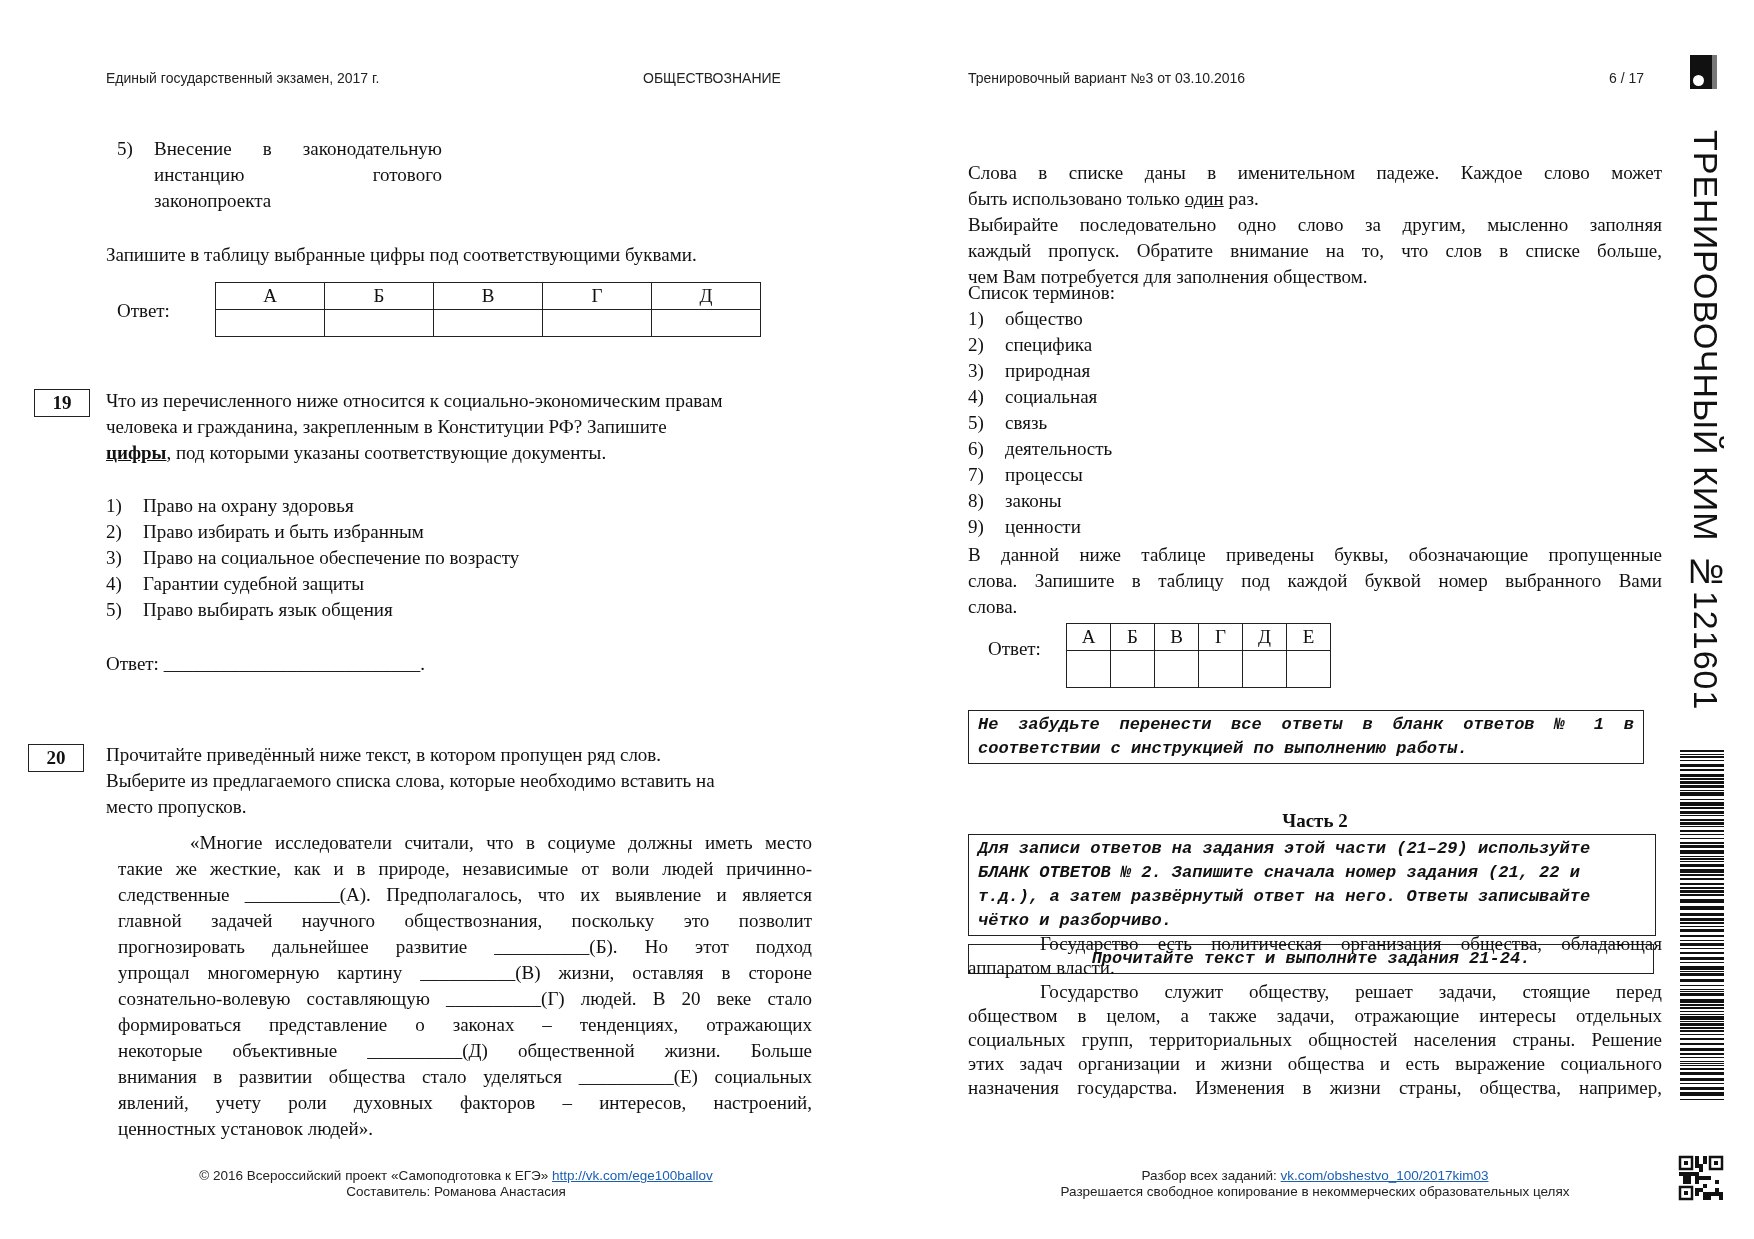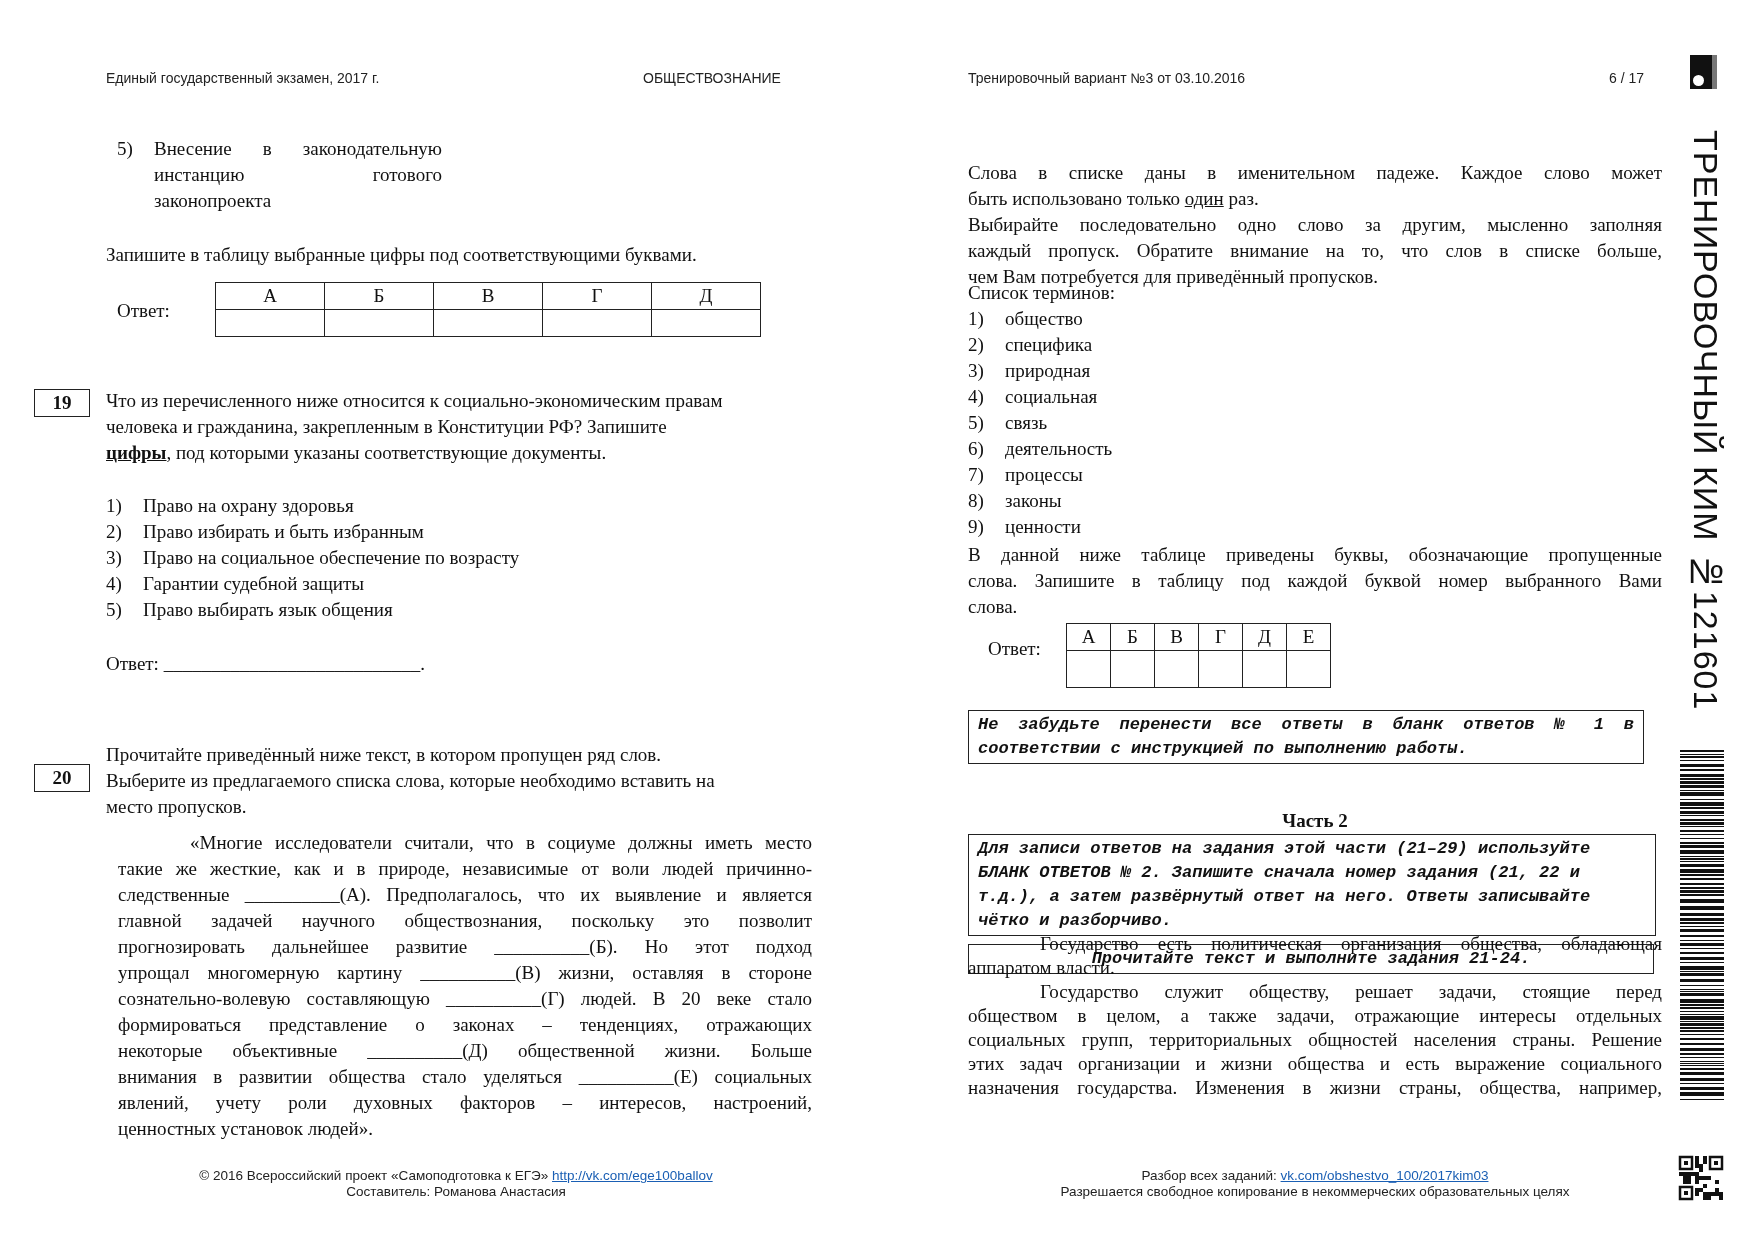--- a/index.html
+++ b/index.html
@@ -232,21 +232,21 @@
     <div class="list-row">
       <span class="n">5)</span>
       <span>Право выбирать язык общения</span>
     </div>
   </div>
 <div class="abs txt" style="left:106px;top:651px;">
   <span>Ответ:</span>
   <span>___________________________.</span>
 </div>
 
-<div class="abs qnum" style="left:34px;top:744px;margin-top:20px;">20</div>
+<div class="abs qnum" style="left:28px;top:744px;">20</div>
 <div class="abs txt" style="left:106px;top:742px;width:700px;">
   <div>Прочитайте приведённый ниже текст, в котором пропущен ряд слов.</div>
   <div>Выберите из предлагаемого списка слова, которые необходимо вставить на</div>
   <div>место пропусков.</div>
 </div>
 <div class="abs txt" style="left:118px;top:830px;width:694px;" id="q20-passage">
     <div class="just-last" style="text-indent: 72px;">«Многие исследователи считали, что в социуме должны иметь место</div>
     <div class="just-last">такие же жесткие, как и в природе, независимые от воли людей причинно-</div>
     <div class="just-last">следственные __________(А). Предполагалось, что их выявление и является</div>
     <div class="just-last">главной задачей научного обществознания, поскольку это позволит</div>
@@ -259,21 +259,21 @@
     <div class="just-last">явлений, учету роли духовных факторов – интересов, настроений,</div>
     <div class="">ценностных установок людей».</div>
   </div>
 
 <div class="abs txt" style="left:968px;top:138px;width:694px;margin-top:22px;">
   <div class="just-last">Слова в списке даны в именительном падеже. Каждое слово может</div>
   <div><span>быть использовано только </span><u>один</u><span> раз.</span></div>
   <div id="p2">
       <div class="just-last">Выбирайте последовательно одно слово за другим, мысленно заполняя</div>
       <div class="just-last">каждый пропуск. Обратите внимание на то, что слов в списке больше,</div>
-      <div class="">чем Вам потребуется для приведённый пропусков.</div>
+      <div class="">чем Вам потребуется для заполнения обществом.</div>
     </div>
 </div>
 
 <div class="abs txt" style="left:968px;top:280px;">Список терминов:</div>
 <div class="abs txt" style="left:968px;top:306px;" id="terms">
     <div class="list-row">
       <span class="n">1)</span>
       <span>общество</span>
     </div>
     <div class="list-row">

